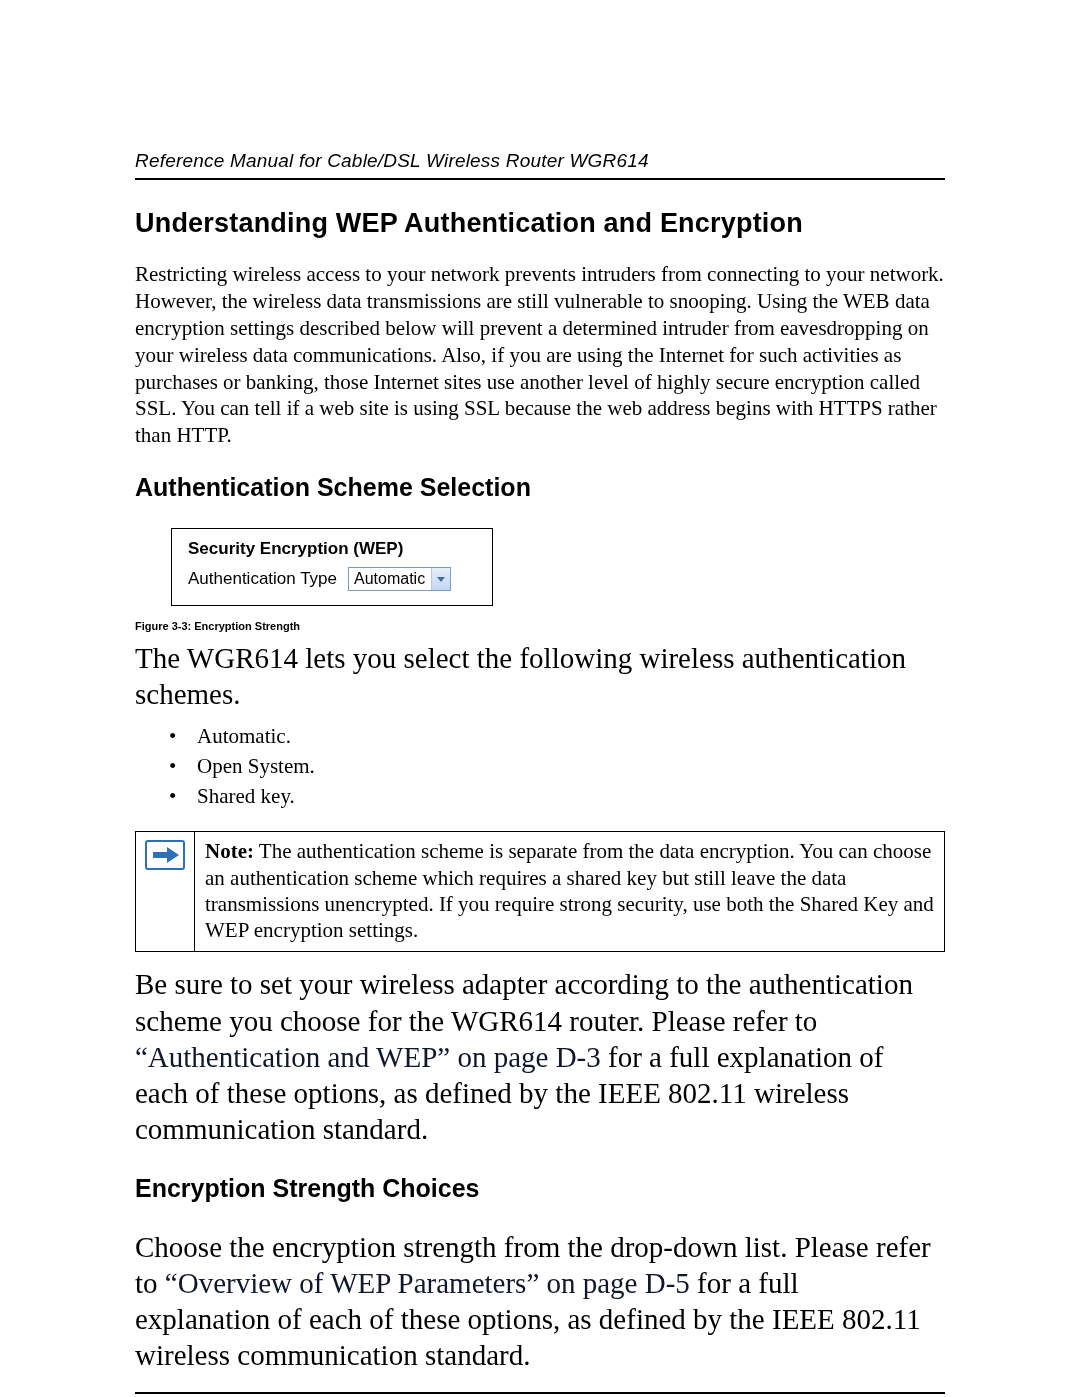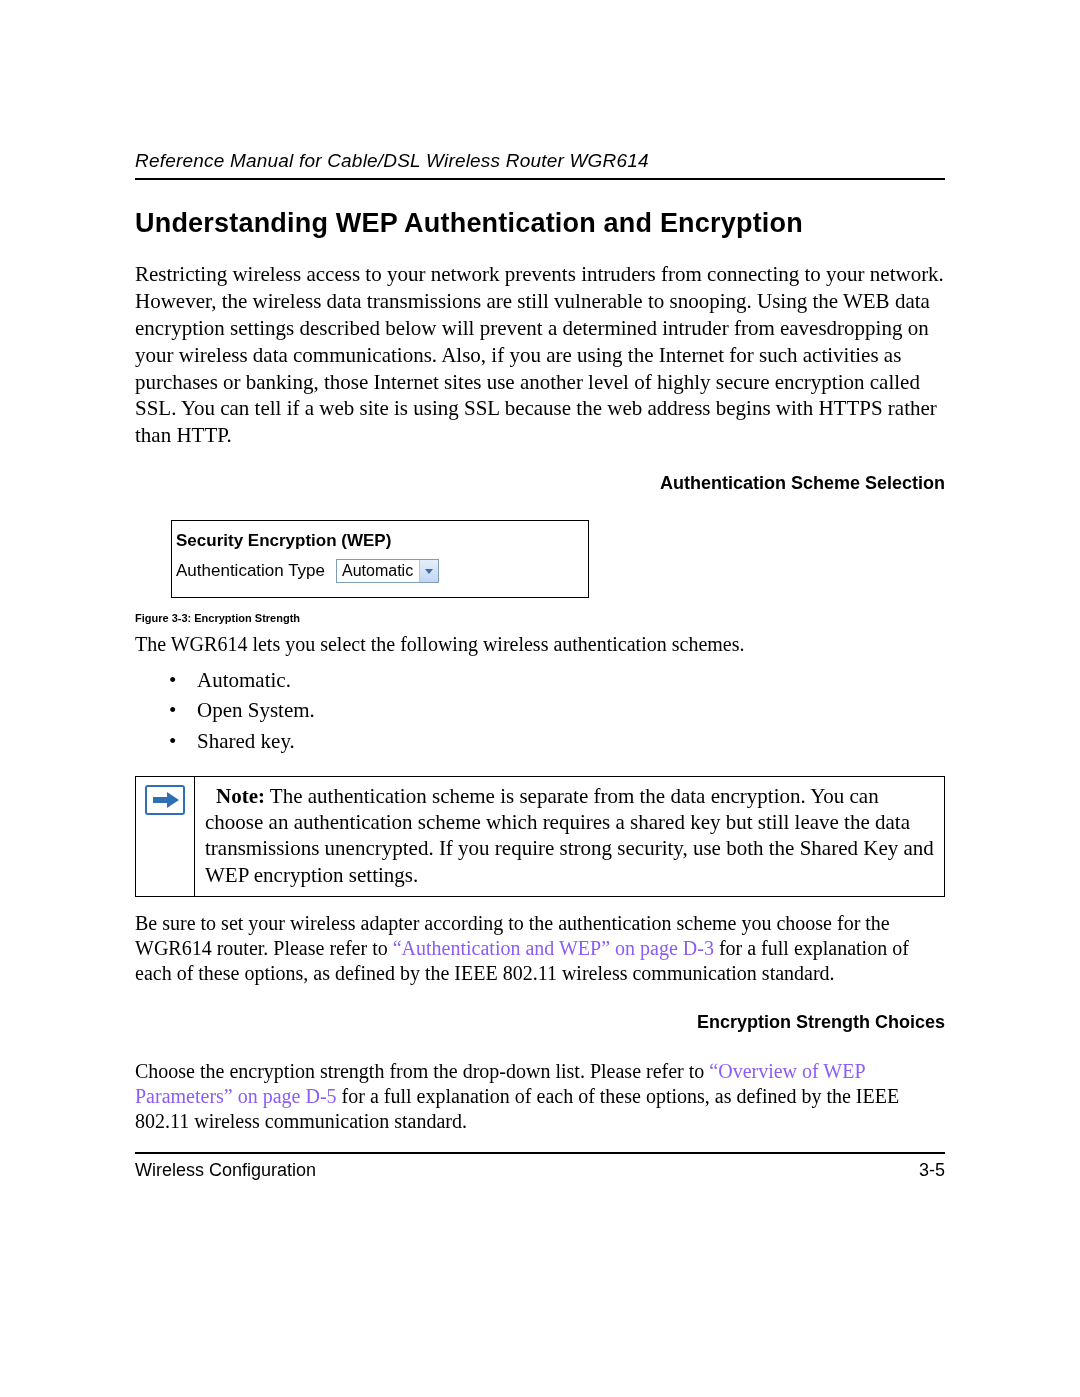--- a/index.html
+++ b/index.html
@@ -38,33 +38,32 @@
     letter-spacing: 0.2px;
   }
   p.body {
     font-size: 21px;
     line-height: 1.28;
     margin: 0 0 24px 0;
   }
   h2.subhead {
     font-family: Arial, Helvetica, sans-serif;
     font-weight: bold;
-    font-size: 18px;
+    font-size: 25px;
     margin: 14px 0 26px 0;
-    text-align: right;
   }
   
   .figure-wrap {
     margin-left: 36px;
     margin-bottom: 14px;
   }
   .screenshot {
     border: 1.5px solid #000;
-    width: 418px;
-    padding: 10px 12px 14px 4px;
+    width: 322px;
+    padding: 10px 12px 14px 16px;
     box-sizing: border-box;
     font-family: Arial, Helvetica, sans-serif;
     font-size: 17px;
   }
   .screenshot .title {
     font-weight: bold;
     margin-bottom: 8px;
   }
   .screenshot .row {
     display: flex;
@@ -97,21 +96,21 @@
   .fake-dropdown .arrow svg {
     display: block;
   }
   .figure-caption {
     font-family: Arial, Helvetica, sans-serif;
     font-weight: bold;
     font-size: 11px;
     margin: 14px 0 8px 0;
   }
   p.body-tight {
-    font-size: 20px;
+    font-size: 29px;
     line-height: 1.25;
     margin: 0 12px 10px 0;
   }
   ul.bullets {
     list-style: none;
     margin: 0 0 22px 0;
     padding: 0 0 0 34px;
     font-size: 21px;
   }
   ul.bullets li {
@@ -141,36 +140,35 @@
     padding-top: 8px;
   }
   .note-box .text-cell {
     flex: 1;
     padding: 6px 10px 8px 10px;
     font-size: 21px;
     line-height: 1.25;
   }
   .note-box b {
     font-weight: bold;
-    margin-left: 11px;
   }
   .arrow-icon {
     width: 36px;
     height: 26px;
     border: 2.5px solid #2f6fb7;
     border-radius: 3px;
     background: #ffffff;
     display: flex;
     align-items: center;
     justify-content: center;
   }
   .arrow-icon svg { display: block; }
 
   a.xref {
-    color: #8b5cf6;
+    color: #0f172a;
     text-decoration: none;
   }
 
   
   hr.hr-bottom {
     border: none;
     border-top: 2px solid #000;
     margin: 18px 0 6px 0;
   }
   .footer {

